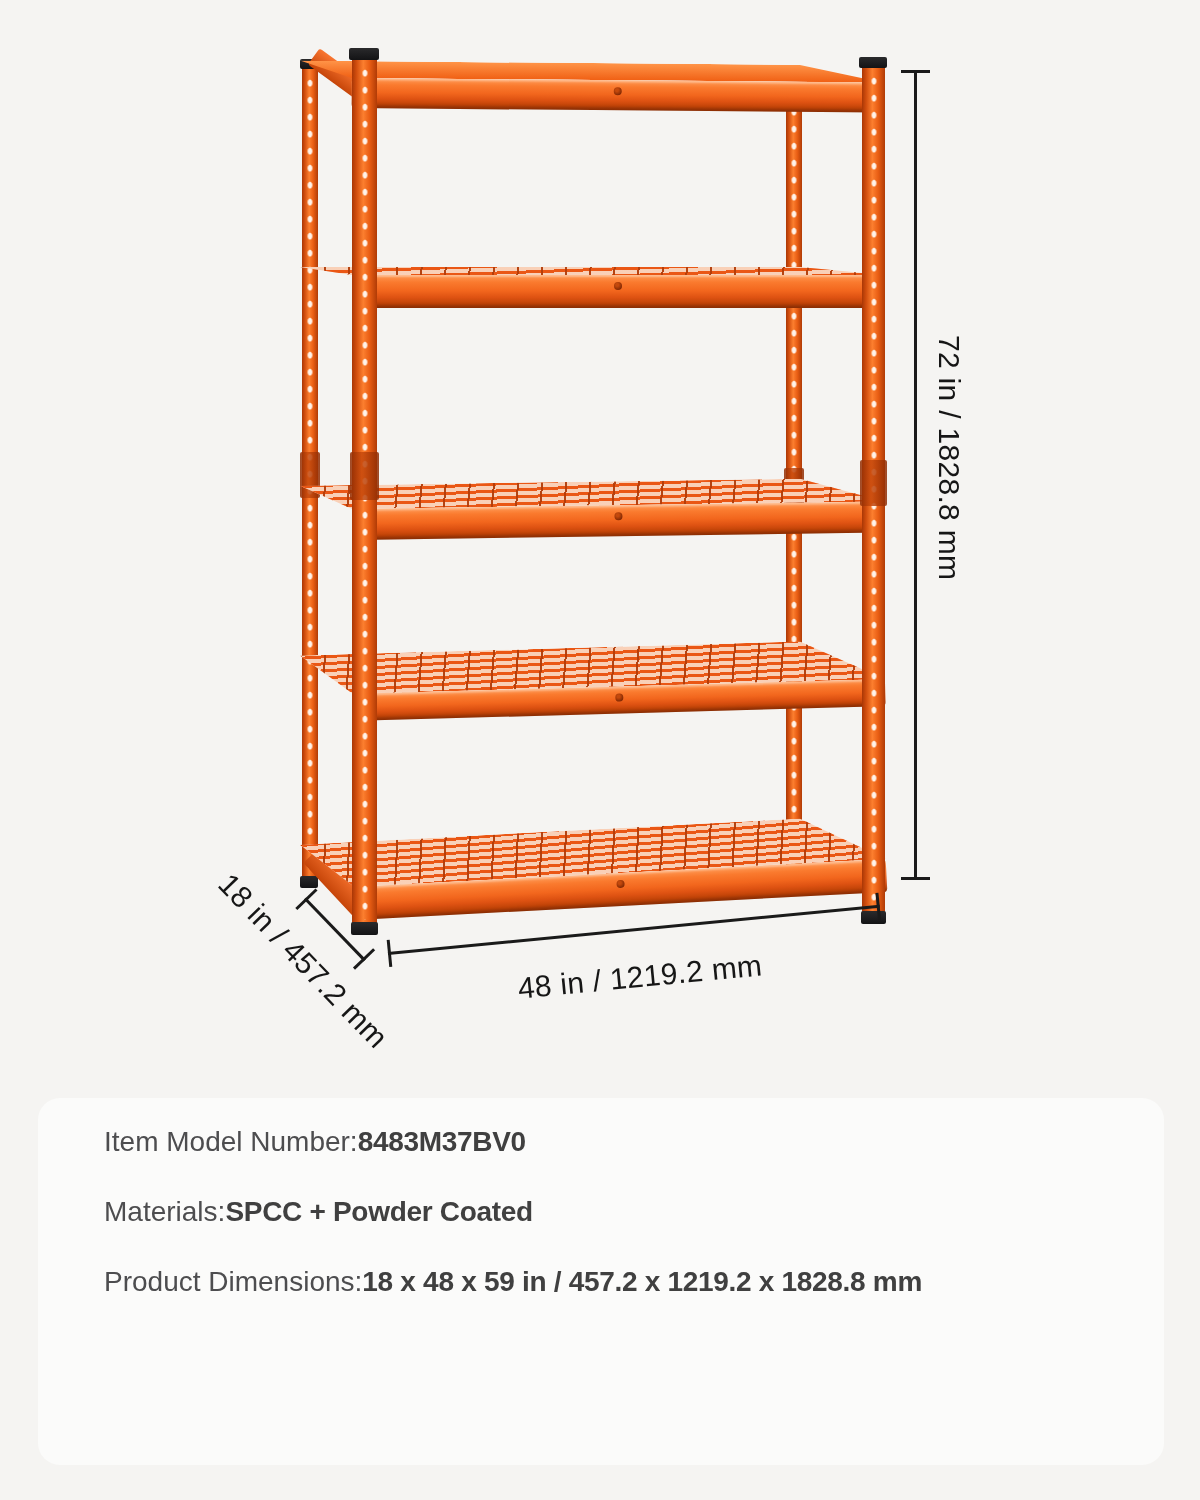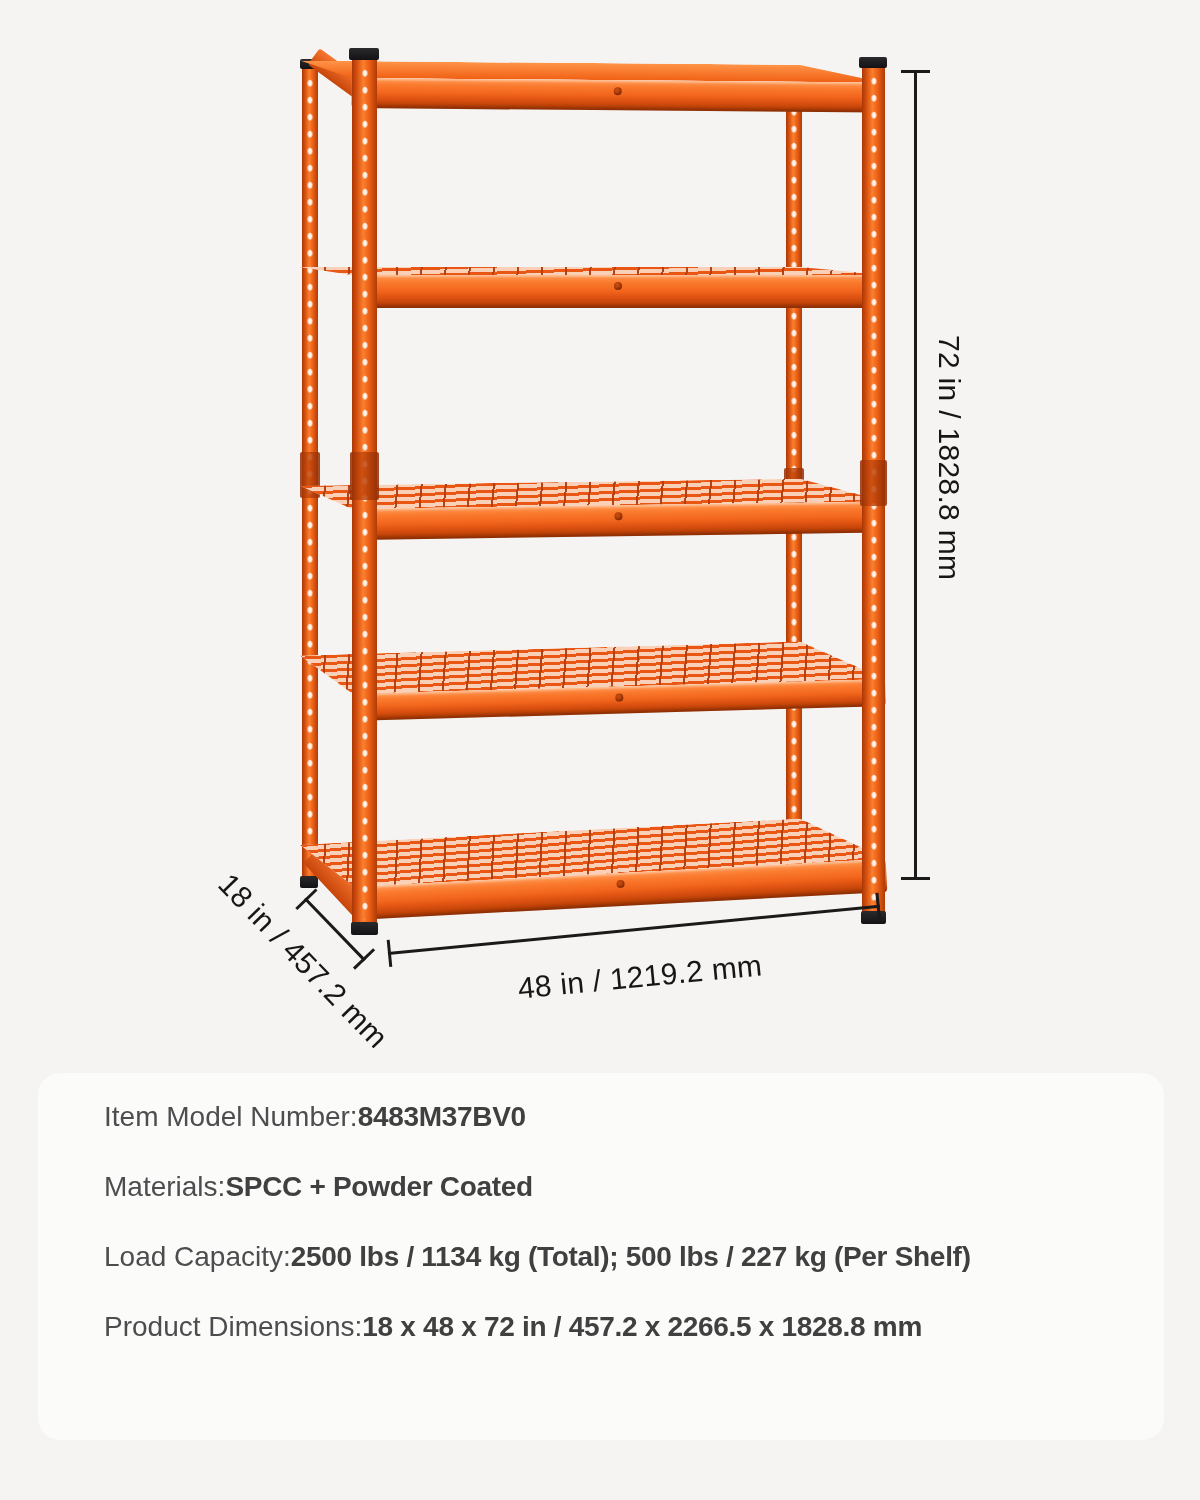--- a/index.html
+++ b/index.html
@@ -31,21 +31,21 @@
   .hole{position:absolute;left:262px;top:7px;width:8px;height:8px;border-radius:50%;
         background:radial-gradient(circle at 40% 35%,#C4490C 20%,#7E2703 75%);}
   .side-beam{position:absolute;background:linear-gradient(to bottom,#F97530,#C64509);border-radius:3px;z-index:2;}
 
   
   .dim{position:absolute;background:#1A1A1A;z-index:5;}
   .dim-cap{position:absolute;background:#1A1A1A;}
   .dim-label{position:absolute;color:#161616;font-size:30px;letter-spacing:.3px;z-index:5;white-space:nowrap;}
 
   
-  .panel{position:absolute;left:38px;top:1073px;width:1126px;height:367px;background:#FBFBFA;border-radius:22px;z-index:6;
+  .panel{position:absolute;left:38px;top:1098px;width:1126px;height:367px;background:#FBFBFA;border-radius:22px;z-index:6;
          padding:9px 0 0 66px;box-sizing:border-box;}
   .spec-row{height:70px;display:flex;align-items:center;font-size:28px;white-space:nowrap;}
   .spec-label{color:#4D4D4F;}
   .spec-value{color:#404040;font-weight:bold;letter-spacing:-.3px;}
 </style>
 </head>
 <body>
 
 <div class="stage">
 
@@ -136,22 +136,18 @@
   <div class="panel">
     <div class="spec-row">
       <span class="spec-label">Item Model Number: </span>
       <span class="spec-value">8483M37BV0</span>
     </div>
     <div class="spec-row">
       <span class="spec-label">Materials: </span>
       <span class="spec-value">SPCC + Powder Coated</span>
     </div>
     <div class="spec-row">
-      <span class="spec-label">Load Capacity: </span>
-      <span class="spec-value">2500 lbs / 1134 kg (Total); 500 lbs / 227 kg (Per Shelf)</span>
-    </div>
-    <div class="spec-row">
       <span class="spec-label">Product Dimensions: </span>
-      <span class="spec-value">18 x 48 x 72 in / 457.2 x 2266.5 x 1828.8 mm</span>
+      <span class="spec-value">18 x 48 x 59 in / 457.2 x 1219.2 x 1828.8 mm</span>
     </div>
   </div>
 
 </div>
 
 </body></html>

